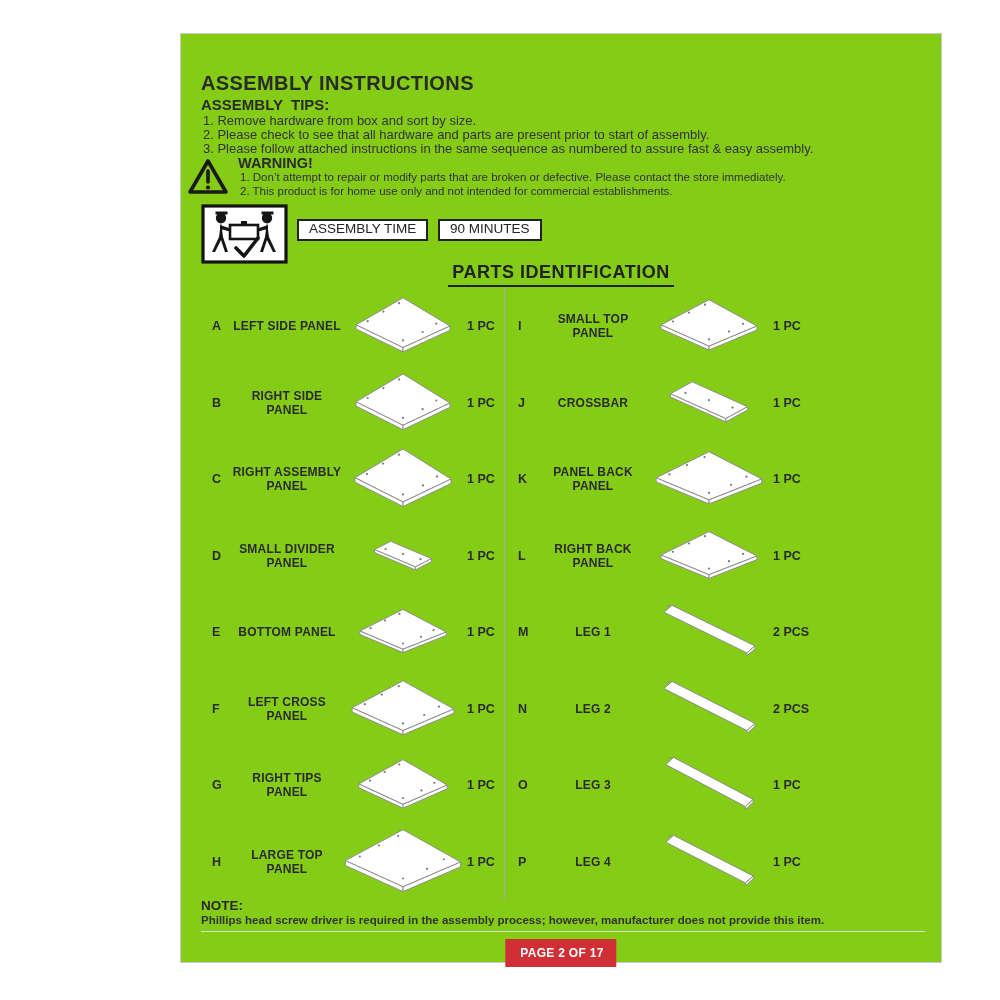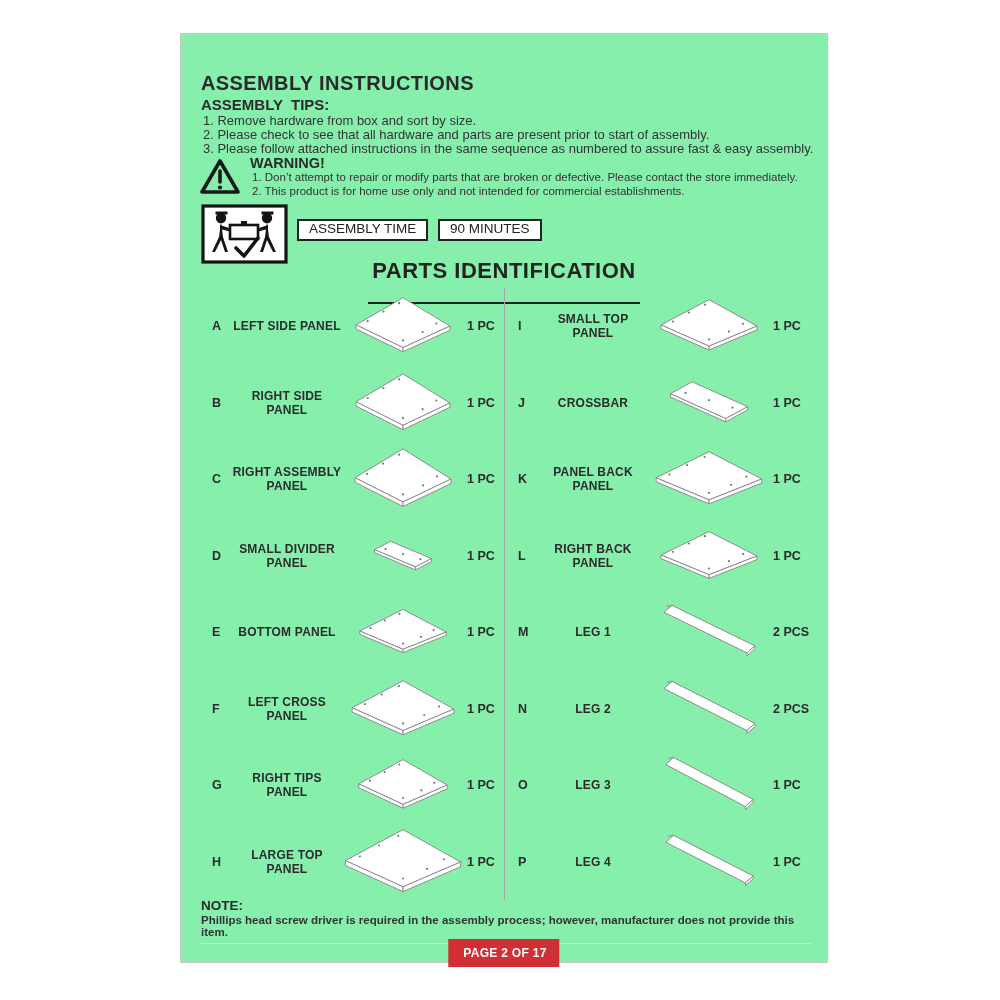--- a/index.html
+++ b/index.html
@@ -2,46 +2,46 @@
 <html><head>
 <meta charset="utf-8">
 <style>
   html,body{margin:0;padding:0;}
   body{
     width:1000px;height:1000px;position:relative;background:#ffffff;
     font-family:"Liberation Sans",sans-serif;color:#2b2b2b;
     -webkit-font-smoothing:antialiased;
   }
   .page{
-    position:absolute;left:180px;top:33px;width:648px;height:930px;
-    background:#86efac;border:1px solid #c9c9c9;box-sizing:border-box;
+    position:absolute;left:180px;top:33px;width:762px;height:930px;
+    background:#84cc16;border:1px solid #c9c9c9;box-sizing:border-box;
   }
   .doc-title{
     position:absolute;left:20px;top:38px;margin:0;
     font-size:20px;font-weight:bold;letter-spacing:.4px;color:#2a2a2a;
   }
   .tips{position:absolute;left:20px;top:62px;}
   .tips h2{margin:0 0 1px 0;font-size:15px;font-weight:bold;white-space:pre;}
   .tips p{margin:0 0 0 2px;font-size:13px;line-height:13.8px;color:#333;}
-  .warning{position:absolute;left:18px;top:121px;display:flex;align-items:flex-start;}
+  .warning{position:absolute;left:6px;top:121px;display:flex;align-items:flex-start;}
   .warning .w-icon{flex:0 0 auto;margin-top:3px;}
   .warning .w-text{margin-left:9px;}
   .warning h2{margin:0;font-size:14.5px;font-weight:bold;}
   .warning p{margin:0 0 0 2px;font-size:11.5px;line-height:13.6px;color:#333;}
   .carry-box{position:absolute;left:20px;top:170px;}
   .time-box{
     position:absolute;top:185px;border:2px solid #222;background:#fff;
     font-size:13.5px;color:#222;padding:0 10px 3px 10px;white-space:nowrap;
   }
   .time-label{left:116px;}
   .time-value{left:257px;}
   .parts-heading{position:absolute;top:222px;left:0;width:100%;text-align:center;margin:0;}
   .parts-heading span{
-    display:inline-block;font-size:22px;font-weight:bold;letter-spacing:.5px;
-    border-bottom:2px solid #222;padding:0 4px 18px 4px;color:#222;
+    display:inline-block;font-size:18px;font-weight:bold;letter-spacing:.5px;
+    border-bottom:2px solid #222;padding:0 4px 2px 4px;color:#222;
   }
   .parts-table{position:absolute;left:24px;top:254px;width:600px;height:612px;display:flex;}
   .half{width:299px;display:grid;grid-template-rows:repeat(8,1fr);box-sizing:border-box;}
   .half.right{border-left:1px solid #a9a9a9;padding-left:6px;}
   .part-row{display:grid;grid-template-columns:26px 112px 120px auto;align-items:center;}
   .p-letter{font-weight:bold;font-size:12.5px;padding-left:7px;}
   .p-name{font-weight:bold;font-size:12px;line-height:14px;text-align:center;letter-spacing:.2px;}
   .p-diagram{display:flex;justify-content:center;align-items:center;overflow:visible;}
   .p-qty{font-weight:bold;font-size:12.5px;white-space:nowrap;padding-left:4px;}
   .note{position:absolute;left:20px;top:864px;right:16px;}

